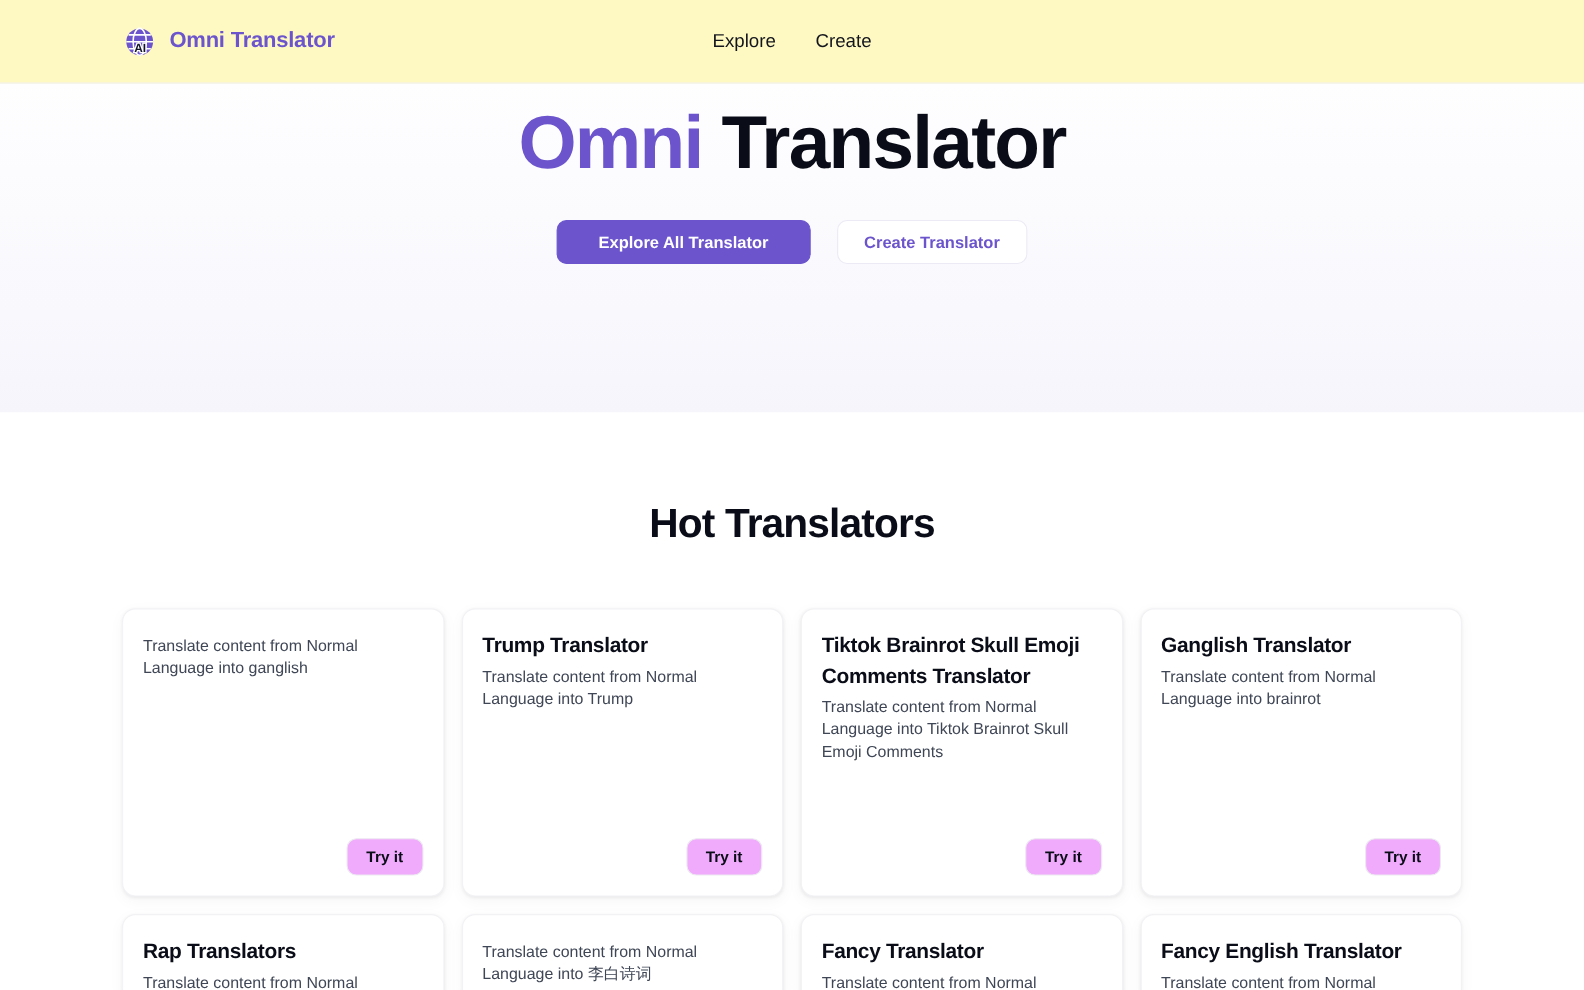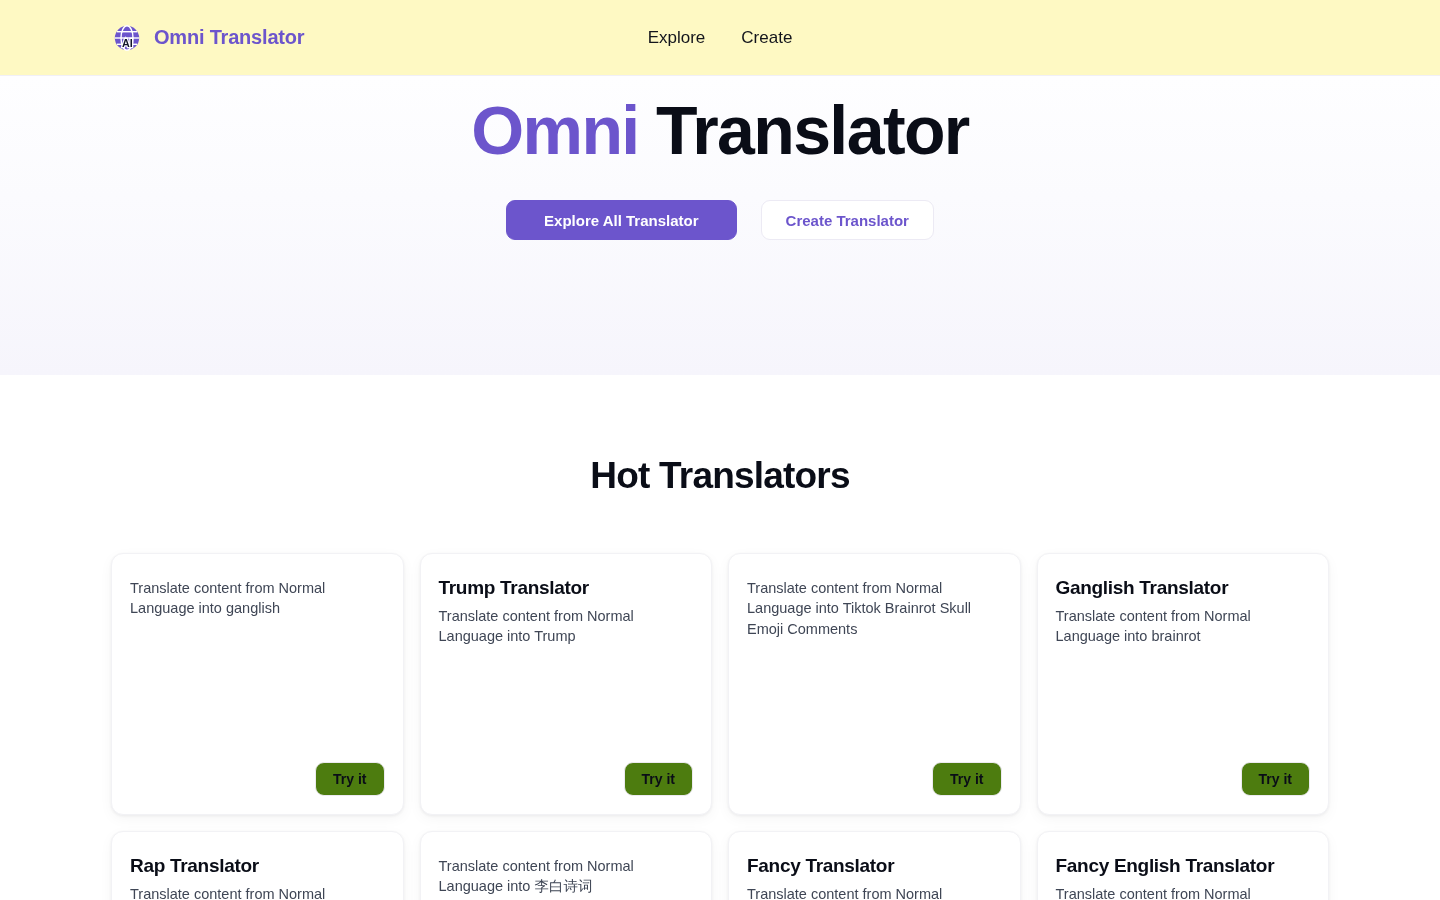--- a/index.html
+++ b/index.html
@@ -191,21 +191,21 @@
     color: #3f4655;
   }
 
   .card-footer {
     margin-top: auto;
     display: flex;
     justify-content: flex-end;
   }
 
   .btn-try {
-    background: #4d7c0f;
+    background: #f0abfc;
     border: 1px solid #eceaf0;
     border-radius: 9px;
     height: 34px;
     padding: 0 17px;
     font-size: 14px;
     font-weight: 700;
     color: #0a0d17;
   }
 </style>
 </head>
@@ -257,36 +257,37 @@
 
     <div class="card">
       <div class="card-title">Trump Translator</div>
       <div class="card-desc">Translate content from Normal Language into Trump</div>
       <div class="card-footer">
         <button class="btn btn-try">Try it</button>
       </div>
     </div>
 
     <div class="card">
+      <div class="card-title">Tiktok Brainrot Skull Emoji Comments Translator</div>
       <div class="card-desc">Translate content from Normal Language into Tiktok Brainrot Skull Emoji Comments</div>
       <div class="card-footer">
         <button class="btn btn-try">Try it</button>
       </div>
     </div>
 
     <div class="card">
       <div class="card-title">Ganglish Translator</div>
       <div class="card-desc">Translate content from Normal Language into brainrot</div>
       <div class="card-footer">
         <button class="btn btn-try">Try it</button>
       </div>
     </div>
 
     <div class="card">
-      <div class="card-title">Rap Translator</div>
+      <div class="card-title">Rap Translators</div>
       <div class="card-desc">Translate content from Normal Language into Rap</div>
 
     </div>
 
     <div class="card">
       <div class="card-desc">Translate content from Normal Language into 李白诗词</div>
 
     </div>
 
     <div class="card">

